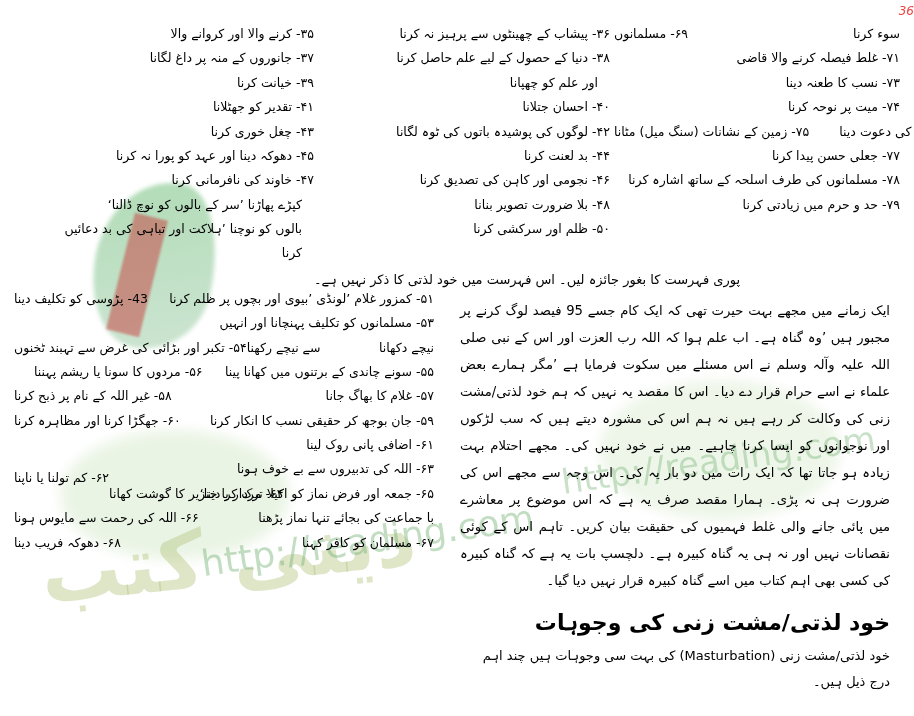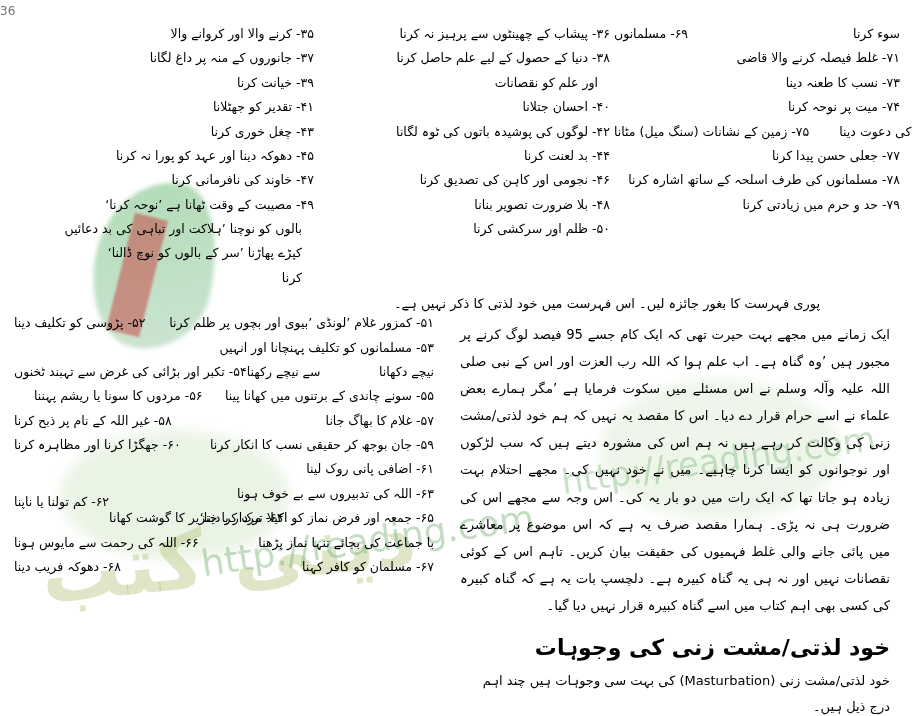--- a/index.html
+++ b/index.html
@@ -85,24 +85,25 @@
     transform: rotate(14deg);
     filter: blur(1px);
   }
 
   
   .page-number {
     position: absolute;
     top: 4px;
     left: 0;
     width: 100%;
-    text-align: left;
+    text-align: right;
     font-size: 12px;
-    color: #737373;
+    color: #ef4444;
     z-index: 3;
+    font-style: italic;
   }
 
   
   .content {
     position: relative;
     z-index: 2;
     padding: 22px 14px 10px 14px;
     box-sizing: border-box;
     height: 100%;
   }
@@ -144,21 +145,21 @@
   .two-up {
     display: flex;
     flex-direction: row-reverse;
     justify-content: space-between;
     gap: 30px;
   }
 
   
   .note-line {
     direction: rtl;
-    text-align: center;
+    text-align: left;
     font-size: 13px;
     margin-top: 6px;
     padding-left: 300px;
   }
   .para {
     direction: rtl;
     text-align: justify;
     text-align-last: right;
     font-size: 13.2px;
     line-height: 2.05;
@@ -221,30 +222,29 @@
     <div class="list-region">
 
       <div class="list-col col-right">
         <div class="entry"><span class="num">۳۵-</span> <span class="txt">کرنے والا اور کروانے والا</span></div>
         <div class="entry"><span class="num">۳۷-</span> <span class="txt">جانوروں کے منہ پر داغ لگانا</span></div>
         <div class="entry"><span class="num">۳۹-</span> <span class="txt">خیانت کرنا</span></div>
         <div class="entry"><span class="num">۴۱-</span> <span class="txt">تقدیر کو جھٹلانا</span></div>
         <div class="entry"><span class="num">۴۳-</span> <span class="txt">چغل خوری کرنا</span></div>
         <div class="entry"><span class="num">۴۵-</span> <span class="txt">دھوکہ دینا اور عہد کو پورا نہ کرنا</span></div>
         <div class="entry"><span class="num">۴۷-</span> <span class="txt">خاوند کی نافرمانی کرنا</span></div>
-        <div class="entry"><span class="num">۴۹-</span> <span class="txt">مصیبت کے وقت ٹھانا ہے ’نوحہ کرنا‘</span></div>
+        <div class="entry sub"><span class="txt">کپڑے پھاڑنا ’سر کے بالوں کو نوچ ڈالنا‘</span></div>
         <div class="entry sub"><span class="txt">بالوں کو نوچنا ’ہلاکت اور تباہی کی بد دعائیں</span></div>
-        <div class="entry sub"><span class="txt">کپڑے پھاڑنا ’سر کے بالوں کو نوچ ڈالنا‘</span></div>
         <div class="entry sub"><span class="txt">کرنا</span></div>
       </div>
 
       <div class="list-col col-mid">
         <div class="entry"><span class="num">۳۶-</span> <span class="txt">پیشاب کے چھینٹوں سے پرہیز نہ کرنا</span></div>
         <div class="entry"><span class="num">۳۸-</span> <span class="txt">دنیا کے حصول کے لیے علم حاصل کرنا</span></div>
-        <div class="entry sub"><span class="txt">اور علم کو نقصانات</span></div>
+        <div class="entry sub"><span class="txt">اور علم کو چھپانا</span></div>
         <div class="entry"><span class="num">۴۰-</span> <span class="txt">احسان جتلانا</span></div>
         <div class="entry"><span class="num">۴۲-</span> <span class="txt">لوگوں کی پوشیدہ باتوں کی ٹوہ لگانا</span></div>
         <div class="entry"><span class="num">۴۴-</span> <span class="txt">بد لعنت کرنا</span></div>
         <div class="entry"><span class="num">۴۶-</span> <span class="txt">نجومی اور کاہن کی تصدیق کرنا</span></div>
         <div class="entry"><span class="num">۴۸-</span> <span class="txt">بلا ضرورت تصویر بنانا</span></div>
         <div class="entry"><span class="num">۵۰-</span> <span class="txt">ظلم اور سرکشی کرنا</span></div>
       </div>
 
       <div class="list-col col-left">
         <div class="two-up">
@@ -269,21 +269,21 @@
     <div class="lower-split">
 
       <div class="right-stack">
         <div class="para">ایک زمانے میں مجھے بہت حیرت تھی کہ ایک کام جسے 95 فیصد لوگ کرنے پر مجبور ہیں ’وہ گناہ ہے۔ اب علم ہوا کہ اللہ رب العزت اور اس کے نبی صلی اللہ علیہ وآلہ وسلم نے اس مسئلے میں سکوت فرمایا ہے ’مگر ہمارے بعض علماء نے اسے حرام قرار دے دیا۔ اس کا مقصد یہ نہیں کہ ہم خود لذتی/مشت زنی کی وکالت کر رہے ہیں نہ ہم اس کی مشورہ دیتے ہیں کہ سب لڑکوں اور نوجوانوں کو ایسا کرنا چاہیے۔ میں نے خود نہیں کی۔ مجھے احتلام بہت زیادہ ہو جاتا تھا کہ ایک رات میں دو بار یہ کی۔ اس وجہ سے مجھے اس کی ضرورت ہی نہ پڑی۔ ہمارا مقصد صرف یہ ہے کہ اس موضوع پر معاشرے میں پائی جانے والی غلط فہمیوں کی حقیقت بیان کریں۔ تاہم اس کے کوئی نقصانات نہیں اور نہ ہی یہ گناہ کبیرہ ہے۔ دلچسپ بات یہ ہے کہ گناہ کبیرہ کی کسی بھی اہم کتاب میں اسے گناہ کبیرہ قرار نہیں دیا گیا۔</div>
         <div class="heading">خود لذتی/مشت زنی کی وجوہات</div>
         <div class="para-small">خود لذتی/مشت زنی (Masturbation) کی بہت سی وجوہات ہیں چند اہم درج ذیل ہیں۔</div>
 
       </div>
 
       <div class="left-stack">
-        <div class="entry"><span class="num">۵۱-</span> <span class="txt">کمزور غلام ’لونڈی ’بیوی اور بچوں پر ظلم کرنا</span><span style="float:left;"><span class="num">۵۲-</span> <span class="txt">پڑوسی کو تکلیف دینا</span></span></div>
+        <div class="entry"><span class="num">۵۱-</span> <span class="txt">کمزور غلام ’لونڈی ’بیوی اور بچوں پر ظلم کرنا</span><span style="float:left;"><span class="num">43-</span> <span class="txt">پڑوسی کو تکلیف دینا</span></span></div>
         <div class="entry"><span class="num">۵۳-</span> <span class="txt">مسلمانوں کو تکلیف پہنچانا اور انہیں</span><span style="float:left;"><span class="num">۵۴-</span> <span class="txt">تکبر اور بڑائی کی غرض سے تہبند ٹخنوں</span></span></div>
         <div class="entry"><span class="txt">نیچے دکھانا</span><span style="float:left;"><span class="txt">سے نیچے رکھنا</span></span></div>
         <div class="entry"><span class="num">۵۵-</span> <span class="txt">سونے چاندی کے برتنوں میں کھانا پینا</span><span style="float:left;margin-left:20px;"><span class="num">۵۶-</span> <span class="txt">مردوں کا سونا یا ریشم پہننا</span></span></div>
         <div class="entry"><span class="num">۵۷-</span> <span class="txt">غلام کا بھاگ جانا</span><span style="float:left;"><span class="num">۵۸-</span> <span class="txt">غیر اللہ کے نام پر ذبح کرنا</span></span></div>
         <div class="entry"><span class="num">۵۹-</span> <span class="txt">جان بوجھ کر حقیقی نسب کا انکار کرنا</span><span style="float:left;"><span class="num">۶۰-</span> <span class="txt">جھگڑا کرنا اور مظاہرہ کرنا</span></span></div>
         <div class="entry"><span class="num">۶۱-</span> <span class="txt">اضافی پانی روک لینا</span><span style="float:left;margin-top:33px;"><span class="num">۶۲-</span> <span class="txt">کم تولنا یا ناپنا</span></span></div>
         <div class="entry"><span class="num">۶۳-</span> <span class="txt">اللہ کی تدبیروں سے بے خوف ہونا</span><span style="float:left;"><span class="num">۶۴-</span> <span class="txt">مردار یا خنزیر کا گوشت کھانا</span></span></div>
         <div class="entry"><span class="num">۶۵-</span> <span class="txt">جمعہ اور فرض نماز کو اکیلا ترک کر دینا‘</span><span style="float:left;"><span class="num">۶۶-</span> <span class="txt">اللہ کی رحمت سے مایوس ہونا</span></span></div>
         <div class="entry"><span class="txt">با جماعت کی بجائے تنہا نماز پڑھنا</span></div>
         <div class="entry"><span class="num">۶۷-</span> <span class="txt">مسلمان کو کافر کہنا</span><span style="float:left;"><span class="num">۶۸-</span> <span class="txt">دھوکہ فریب دینا</span></span></div>

